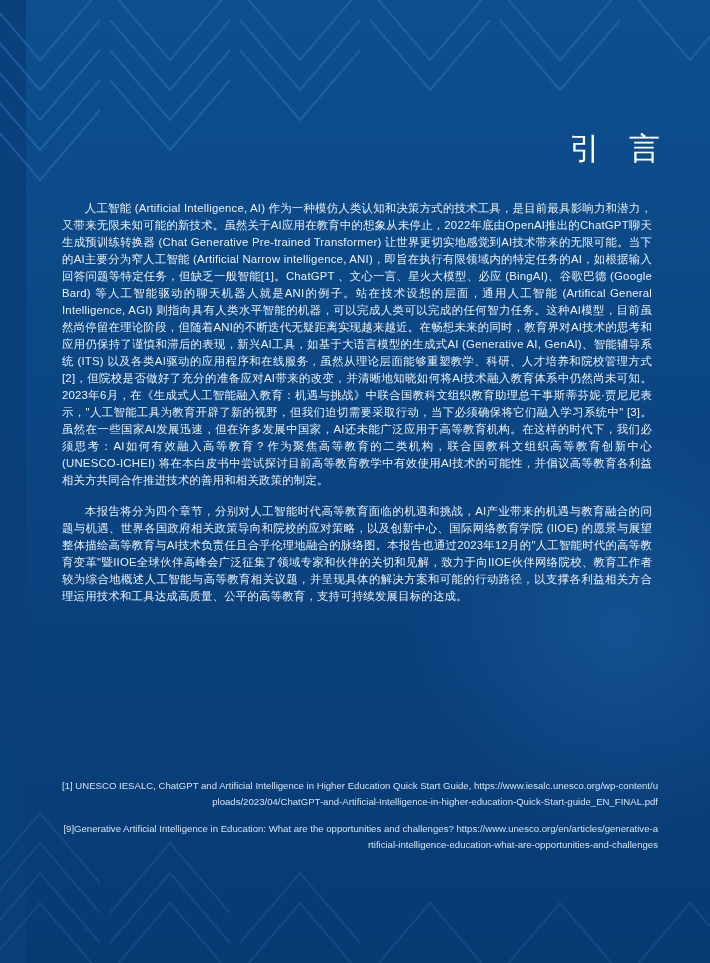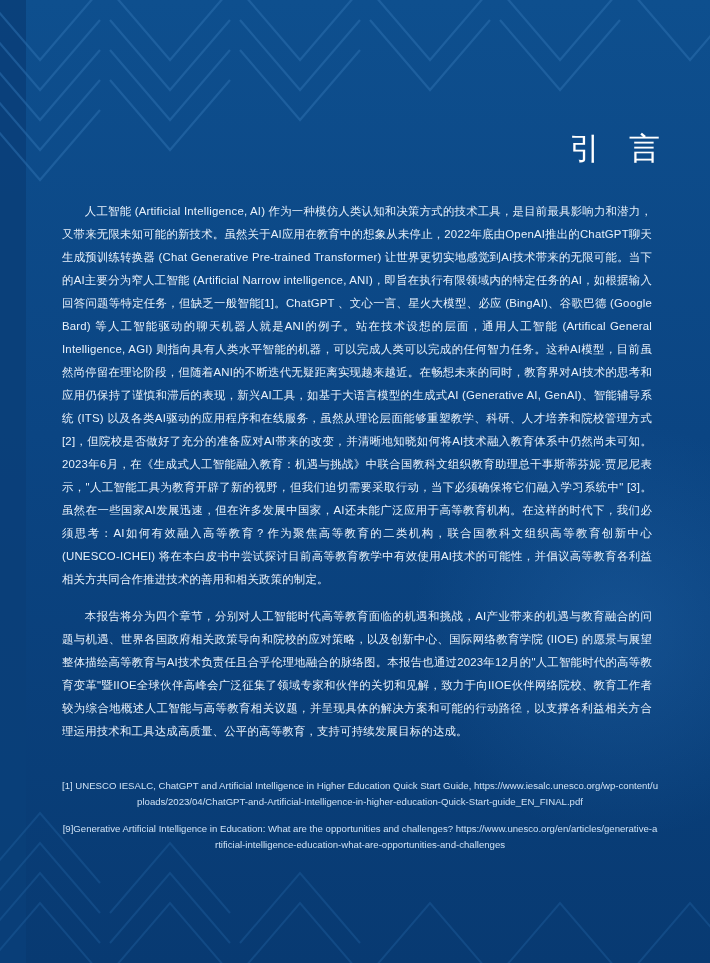--- a/index.html
+++ b/index.html
@@ -57,39 +57,39 @@
   }
   .content {
     position: absolute;
     left: 62px;
     top: 200px;
     width: 590px;
   }
   .para {
     color: #e8f1fb;
     font-size: 11.4px;
-    line-height: 23px;
+    line-height: 17px;
     text-align: justify;
     text-justify: inter-character;
     margin: 0 0 14px 0;
     text-indent: 2em;
     letter-spacing: 0.2px;
   }
   .refs {
     position: absolute;
     left: 62px;
     top: 778px;
     width: 596px;
   }
   .ref {
     color: #cfe2f5;
     font-size: 9.6px;
     line-height: 15.5px;
     margin: 0 0 12px 0;
-    text-align: center;
+    text-align: right;
     word-break: break-all;
   }
   .glow {
     position: absolute;
     width: 420px;
     height: 420px;
     right: -120px;
     top: 420px;
     background: radial-gradient(circle, rgba(40,110,180,0.35) 0%, rgba(11,74,135,0) 70%);
     pointer-events: none;

